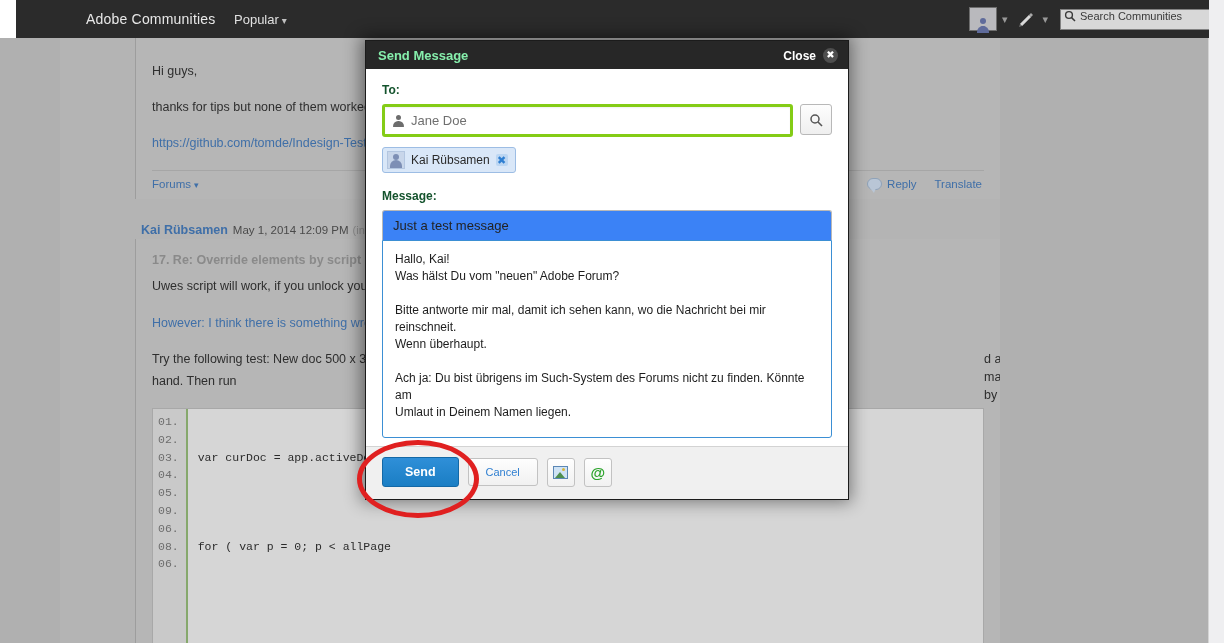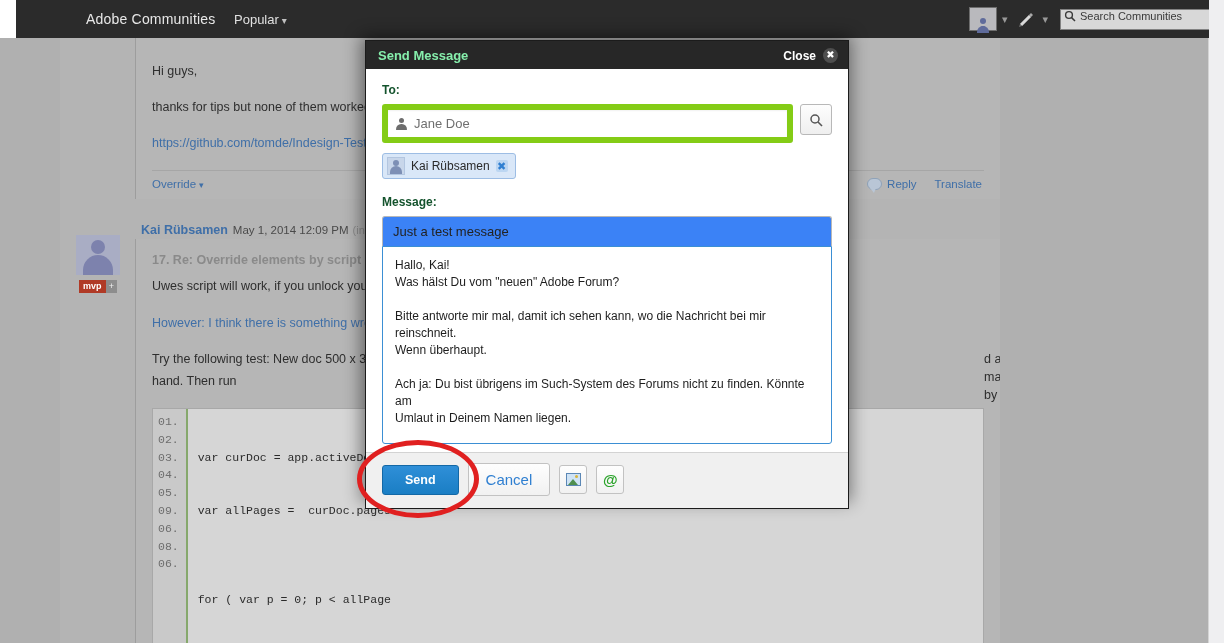--- a/index.html
+++ b/index.html
@@ -257,21 +257,21 @@
     line-height: 1;
   }
   .modal-body { padding: 14px 16px 8px 16px; background: #ffffff; }
   .fld-label {
     font-size: 12px; font-weight: bold; color: #14532d;
     margin-bottom: 7px;
   }
   .to-row { display: flex; align-items: flex-start; gap: 7px; }
   .to-input {
     flex: 1; height: 27px;
-    border: 6px solid #84cc16; border-radius: 3px;
+    border: 3px solid #84cc16; border-radius: 3px;
     background: #fff;
     display: flex; align-items: center; padding: 0 8px;
     box-shadow: inset 0 1px 2px rgba(0,0,0,.06);
   }
   .to-input .ph { color: #6f6f6f; font-size: 13px; margin-left: 7px;}
   .person-ico {
     width: 11px; height: 12px; position: relative; display:inline-block;
   }
   .person-ico .h { position:absolute; left:3px; top:0; width:5px;height:5px;border-radius:50%;background:#6d6d6d;}
   .person-ico .b { position:absolute; left:0px; top:6px; width:11px;height:6px;border-radius:6px 6px 1px 1px;background:#6d6d6d;}
@@ -329,21 +329,21 @@
   .btn-send {
     background: linear-gradient(#2f8fd8,#1a7ec4);
     border: 1px solid #1368a6;
     border-radius: 3px;
     color: #fff; font-size: 12.5px; font-weight: bold;
     padding: 7px 22px;
   }
   .btn-cancel {
     background: linear-gradient(#fefefe,#f1f1f1);
     border: 1px solid #c2c2c2; border-radius: 3px;
-    color: #2f7fd1; font-size: 15px;
+    color: #2f7fd1; font-size: 11px;
     padding: 7px 17px;
   }
   .btn-icon {
     width: 26px; height: 27px;
     background: linear-gradient(#fefefe,#f1f1f1);
     border: 1px solid #c2c2c2; border-radius: 3px;
     display:flex; align-items:center; justify-content:center;
   }
   .img-ico {
     width: 13px; height: 11px; background: #cfe3f5; border: 1px solid #5b87b5;
@@ -383,47 +383,37 @@
         <div class="post" style="padding-top:0;">
           <div class="bubble" style="padding-top:24px;">
             <div class="para">Hi guys,</div>
             <div class="para">thanks for tips but none of them worked. I have u</div>
             <div class="para">
               <span class="link">https://github.com/tomde/Indesign-Test-Script</span><span class="ext-ico">↗</span>
             </div>
             <div class="divider"></div>
             <div class="actions-row">
               <div class="actions-left">
-                <span>Override</span><span class="caret">▾</span>
+                <span>Forums</span><span class="caret">▾</span>
               </div>
               <div class="actions-right">
                 <span class="act">
                     <span>)</span>
                   </span>
                 <span class="act">
                     <span class="speech"></span>
                     <span>Reply</span>
                   </span>
                 <span class="act">Translate</span>
               </div>
             </div>
           </div>
         </div>
 
         <div class="post" style="margin-top:18px;">
-          <div class="post-avatar-col" style="top:18px;">
-            <div class="avatar-img">
-              <div class="a-head"></div>
-                <div class="a-body"></div>
-            </div>
-            <div class="badge-mvp">
-              <span class="m">mvp</span>
-                <span class="p">+</span>
-            </div>
-          </div>
 
           <div class="post-meta">
             <span class="author">Kai Rübsamen</span><span class="date">May 1, 2014 12:09 PM</span><span class="resp">(in response to t</span>
           </div>
 
           <div class="bubble">
             <div class="post-subject">17. Re: Override elements by script problems</div>
             <div class="para">Uwes script will work, if you unlock your layer "L</div>
             <div class="para blue">However: I think there is something wrong with y</div>
             <div class="para" style="padding-bottom:4px;">
@@ -439,21 +429,20 @@
                 <div>03.</div>
                 <div>04.</div>
                 <div>05.</div>
                 <div>09.</div>
                 <div>06.</div>
                 <div>08.</div>
                 <div>06.</div>
               </div>
               <div class="codelines">
                 <div>var curDoc = app.activeDocum</div>
-                <div>var allPages =  curDoc.pages</div>
                 <div></div>
                 <div>for ( var p = 0; p &lt; allPage</div>
                 
                 
                 
                 
                 
               </div>
             </div>
 

